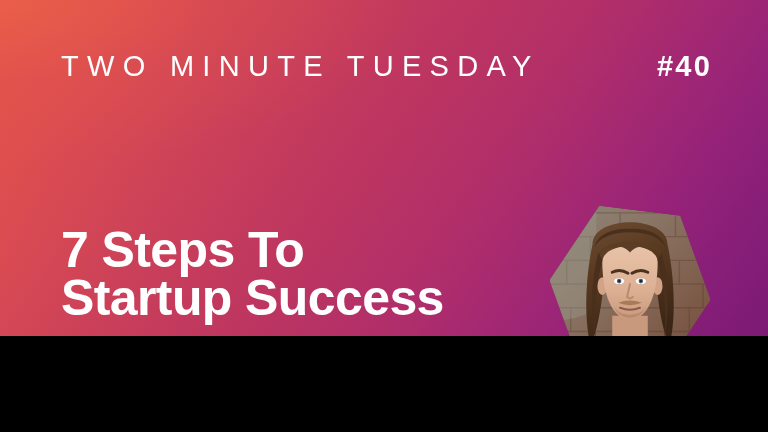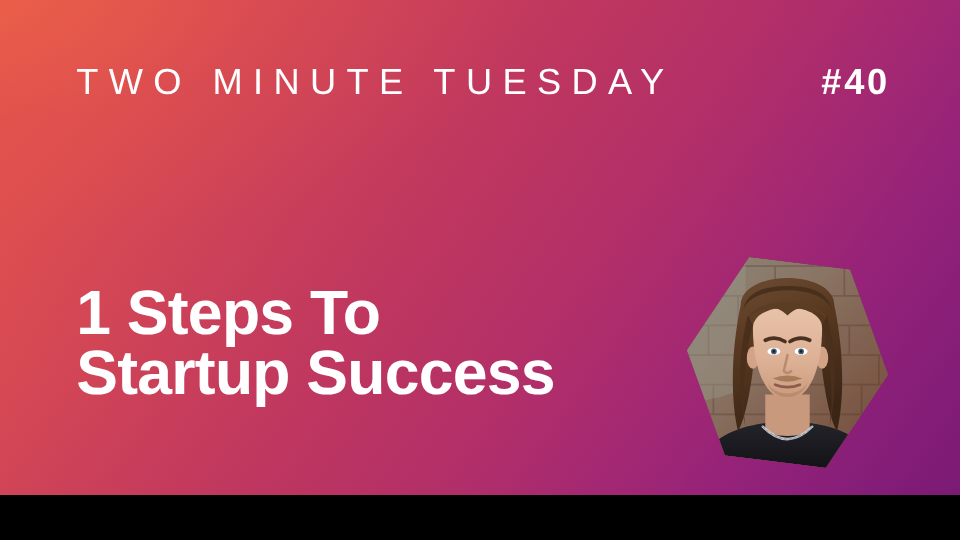--- a/index.html
+++ b/index.html
@@ -7,21 +7,21 @@
     padding: 0;
     background: #000;
   }
   body {
     font-family: "Liberation Sans", sans-serif;
   }
 
   .card {
     position: relative;
     width: 768px;
-    height: 396px;
+    height: 336px;
     overflow: hidden;
     
     background:
       linear-gradient(125deg,
         #e8574a 0%,
         #e0504e 12%,
         #d14556 26%,
         #c33a5d 40%,
         #b93363 52%,
         #b02e6a 62%,
@@ -117,21 +117,21 @@
 <body>
 
 <div class="card">
   <div class="content">
 
     <div class="eyebrow">TWO MINUTE TUESDAY</div>
 
     <div class="issue">#40</div>
 
     <div class="title">
-      <span class="line">1 Steps To</span>
+      <span class="line">7 Steps To</span>
       <span class="line">Startup Success</span>
     </div>
 
     <div class="portrait">
       <div class="portrait-clip">
         <div class="photo">
           <svg viewBox="0 0 200 200" preserveAspectRatio="xMidYMid slice" aria-hidden="true">
             <defs>
               <linearGradient id="wall" x1="0" y1="0" x2="1" y2="1">
                 <stop offset="0%" stop-color="#8e8b7e"></stop>

